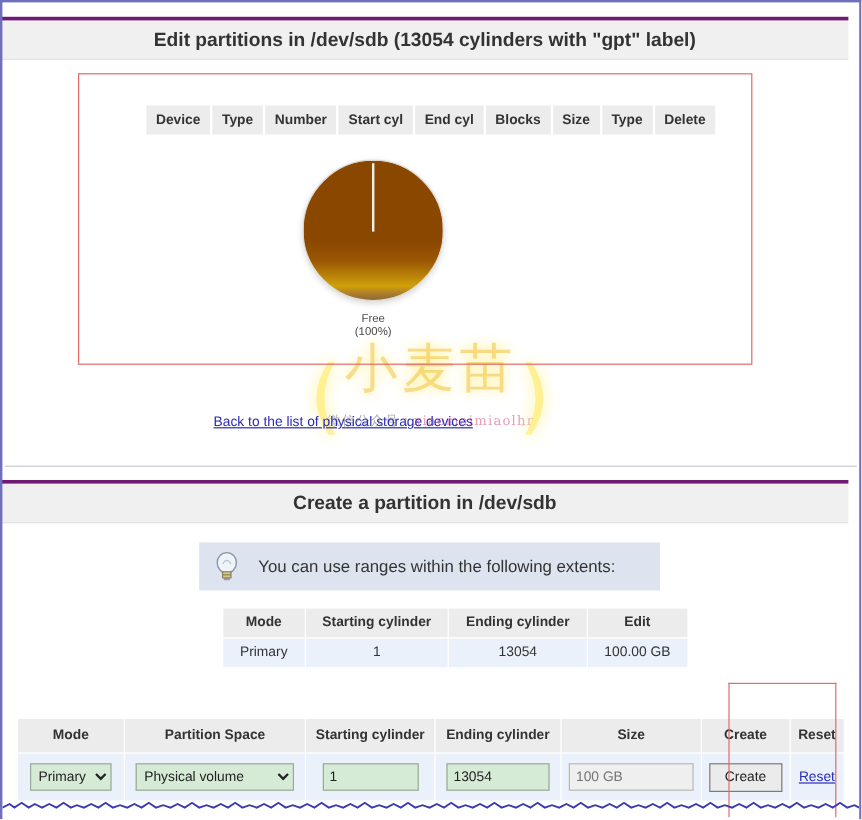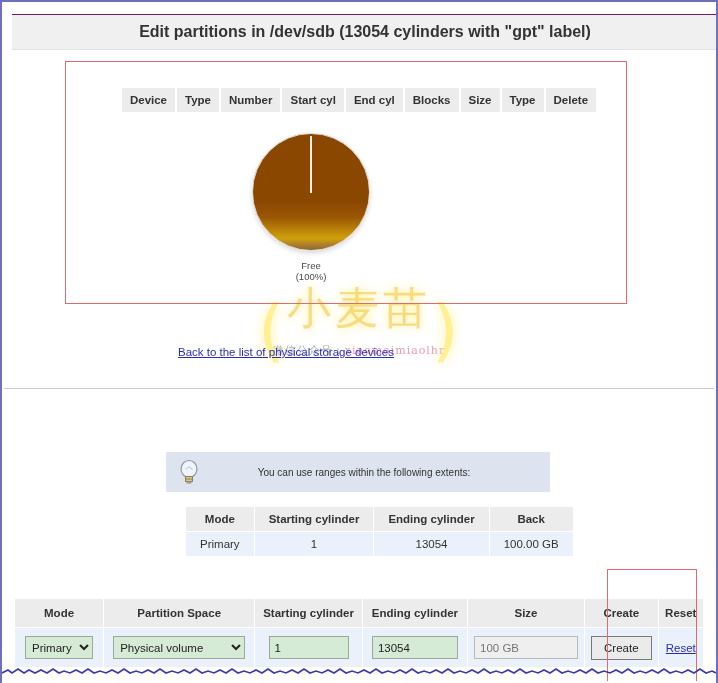--- a/index.html
+++ b/index.html
@@ -17,23 +17,23 @@
     overflow: hidden;
   }
   
   .frame-left { position: absolute; left: 0; top: 0; width: 2px; height: 683px; background: #6f6fbe; z-index: 40; }
   .frame-right { position: absolute; right: 0; top: 0; width: 2px; height: 683px; background: #6f6fbe; z-index: 40; }
   .frame-top { position: absolute; left: 0; top: 0; width: 718px; height: 2px; background: #6f6fbe; z-index: 40; }
 
   
   .section-title {
     position: absolute;
-    left: 12px; width: 706px;
+    left: 1px; width: 706px;
     background: #f0f0f0;
-    border-top: 1px solid #701a75;
+    border-top: 3px solid #701a75;
     border-bottom: 1px solid #e2e2e2;
     text-align: center;
     font-size: 16px;
     font-weight: bold;
     color: #333333;
     line-height: 34px;
     height: 36px;
     z-index: 5;
   }
   #title-edit { top: 14px; }
@@ -166,21 +166,21 @@
     width: 384px; height: 40px;
     background: #dde3ef;
     display: flex; align-items: center;
     z-index: 6;
   }
   .tip-icon {
     width: 46px; display: flex; justify-content: center; align-items: center;
   }
   .tip-text {
     flex: 1; text-align: center;
-    font-size: 10px; color: #333333;
+    font-size: 14px; color: #333333;
     padding-right: 34px;
   }
 
   
   .extents {
     position: absolute;
     left: 185px; top: 506px;
     border-collapse: collapse;
     z-index: 6;
     font-size: 11.5px;
@@ -327,41 +327,44 @@
       <span class="cn">微信公众号：</span><span>xiaomaimiaolhr</span>
     </div>
   </div>
 
   <div class="back-link-wrap">
     <a class="back-link" href="#">Back to the list of physical storage devices</a>
   </div>
 
   <div class="divider" style="top:388px;"></div>
 
+  <div class="section-title" id="title-create">
+    <span class="title-hl">Create a </span><span class="title-hl">partition in </span><span class="title-hl">/dev/sdb</span>
+  </div>
 
   <div class="tip-box">
     <div class="tip-icon">
       <svg width="20" height="26" viewBox="0 0 20 26" aria-hidden="true">
         <ellipse cx="10" cy="10" rx="8" ry="8.5" fill="#eef4f8" stroke="#8d9aa6" stroke-width="1.2"></ellipse>
         <path d="M6.5 11 Q10 5 13.5 11" fill="none" stroke="#b9c6d1" stroke-width="1"></path>
         <rect x="6.5" y="17.5" width="7" height="5" fill="#d8c98a" stroke="#8d8257" stroke-width="1"></rect>
         <rect x="6.5" y="19.5" width="7" height="1" fill="#8d8257"></rect>
         <rect x="7.5" y="22.5" width="5" height="2" fill="#9a9a9a"></rect>
       </svg>
     </div>
     <div class="tip-text">You can use ranges within the following extents:</div>
   </div>
 
   <table class="extents">
     <thead>
       <tr>
         <th>Mode</th>
         <th>Starting cylinder</th>
         <th>Ending cylinder</th>
-        <th>Back</th>
+        <th>Edit</th>
       </tr>
     </thead>
     <tbody>
       <tr>
         <td class="mode-cell">Primary</td>
         <td>1</td>
         <td>13054</td>
         <td>100.00 GB</td>
       </tr>
     </tbody>

